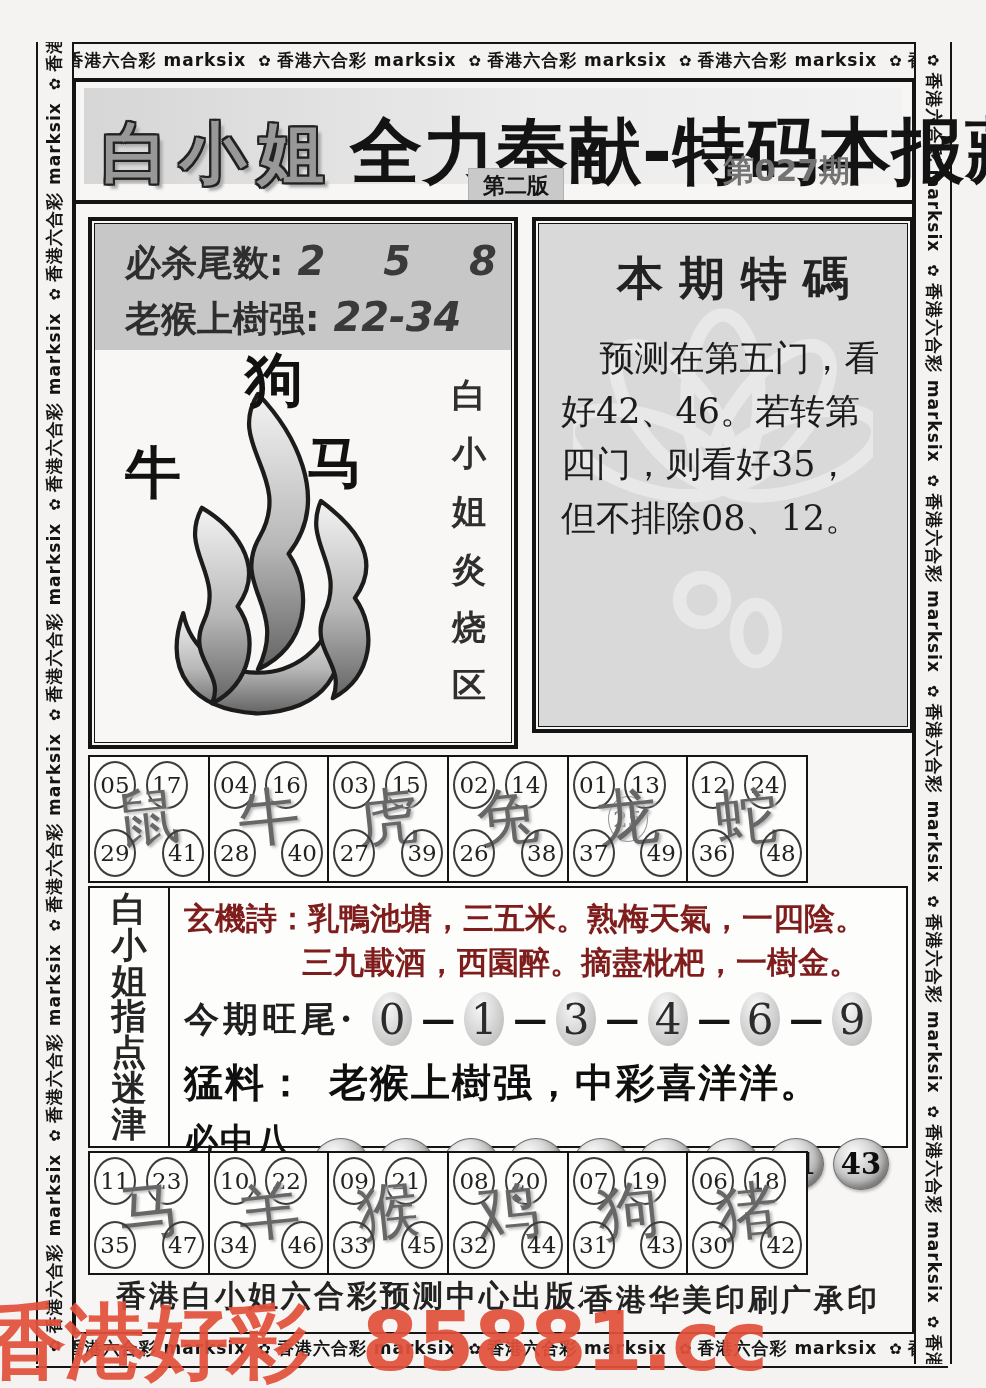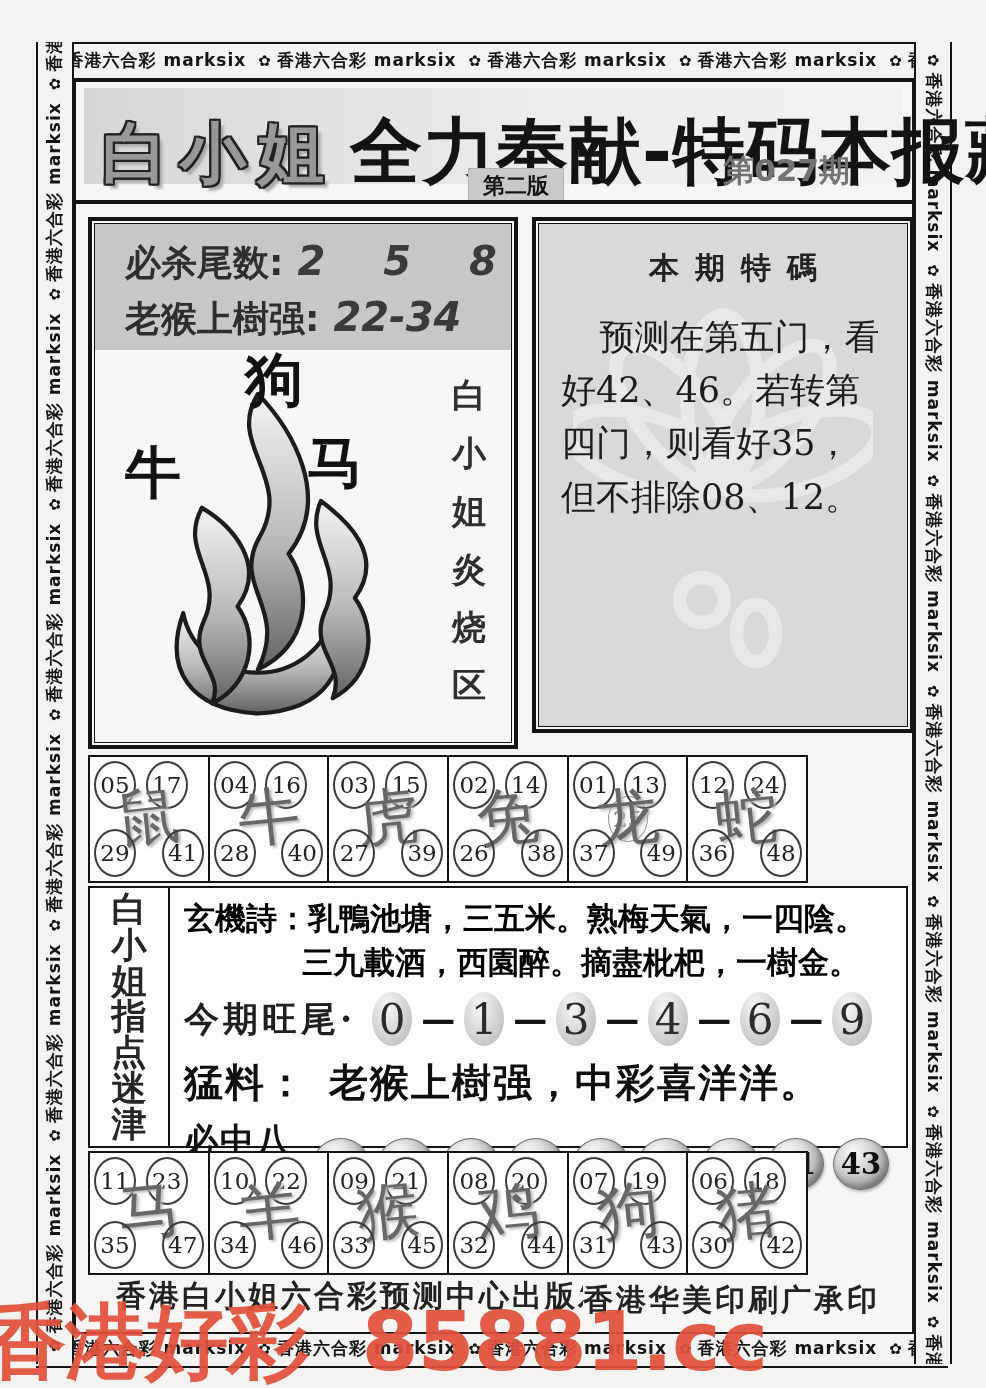--- a/index.html
+++ b/index.html
@@ -51,21 +51,21 @@
   .fc-left  { left:30px;  top:212px; font-size:56px; }
   .fc-right { left:212px; top:202px; font-size:56px; }
   .kside { position:absolute; right:20px; top:142px; width:44px; text-align:center; }
   .kside div { font-size:34px; font-weight:bold; color:#2f2f2f; line-height:58px; }
 
   
   .sbox { left:456px; top:135px; width:374px; height:508px; }
   .sbox .dbox-in { background:#d9d9d9; }
   .sflower { position:absolute; left:50%; top:54%; transform:translate(-50%,-50%); opacity:.85; }
   .stitle { position:relative; margin-top:24px; text-align:center; font-family:"DejaVu Serif",serif;
-            font-size:30px; font-weight:bold; letter-spacing:16px; color:#222;padding-left:36px; }
+            font-size:46px; font-weight:bold; letter-spacing:16px; color:#222;padding-left:36px; }
   .sbody { position:relative; margin:22px 22px 0 22px; font-family:"DejaVu Serif",serif; font-size:35px;
            line-height:1.52; color:#1c1c1c; text-indent:1.1em; }
   .sloganlab { position:relative; margin:24px 0 0 22px; font-size:37px; font-weight:900; color:#0d0d0d;
                text-shadow:1px 1px 0 #fff; }
   .slogan { position:relative; margin:16px auto 0; text-align:center; font-size:41px; font-weight:900;
             letter-spacing:5px; color:#0a0a0a;
             text-shadow:-2px -2px 0 #fff,2px -2px 0 #fff,-2px 2px 0 #fff,2px 2px 0 #fff,3px 4px 2px #9a9a9a; }
 
   
   .zgrid { position:absolute; left:12px; width:720px; display:flex; border:2px solid #141414; background:#fdfdfc; box-sizing:border-box; }
@@ -81,21 +81,21 @@
   .zanimal { position:absolute; left:50%; top:50%; transform:translate(-50%,-52%) rotate(-6deg);
              font-size:62px; color:#676767; text-shadow:2px 2px 3px #b3b3b3; }
 
   
   .gbox { position:absolute; left:12px; top:804px; width:820px; height:262px; border:2px solid #141414;
           background:#fdfdfc; display:flex; box-sizing:border-box; }
   .gside { width:78px; border-right:2px solid #141414; display:flex; flex-direction:column;
            align-items:center; justify-content:space-between; padding:4px 0; }
   .gside div { font-size:35px; font-weight:bold; color:#262626; line-height:35px; }
   .gmain { flex:1; position:relative; padding:8px 8px 0 14px; }
-  .poem { font-size:31px; font-weight:900; color:#000000; line-height:1.42; white-space:nowrap; }
+  .poem { font-size:31px; font-weight:900; color:#7f1d1d; line-height:1.42; white-space:nowrap; }
   .poem2 { padding-left:118px; }
   .tailrow { margin-top:8px; display:flex; align-items:center; }
   .taillab { font-family:"DejaVu Serif",serif; font-size:35px; font-weight:bold; color:#1f1f1f; margin-right:16px; letter-spacing:4px; }
   .tball { width:40px; height:54px; border-radius:50%; display:flex; align-items:center; justify-content:center;
            background:radial-gradient(ellipse at 40% 28%, #f7f7f7 0%, #d2d2d2 55%, #b3b3b3 100%);
            font-family:"DejaVu Serif",serif; font-size:42px; color:#2c2c2c; }
   .tdash { font-weight:900; font-size:34px; color:#141414; margin:0 9px; }
   .hotrow { margin-top:10px; font-size:39px; font-weight:800; color:#0f0f0f; letter-spacing:2px; white-space:nowrap; }
   .hotlab { margin-right:22px; }
   .eightrow { margin-top:8px; display:flex; align-items:center; }

